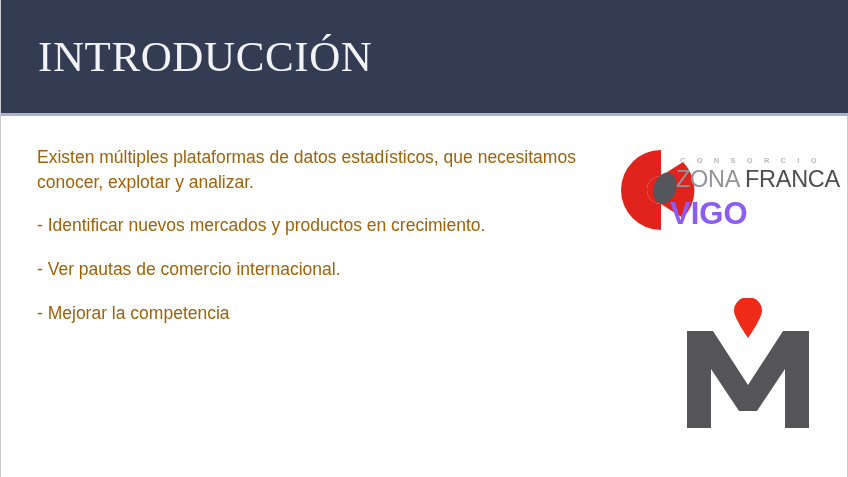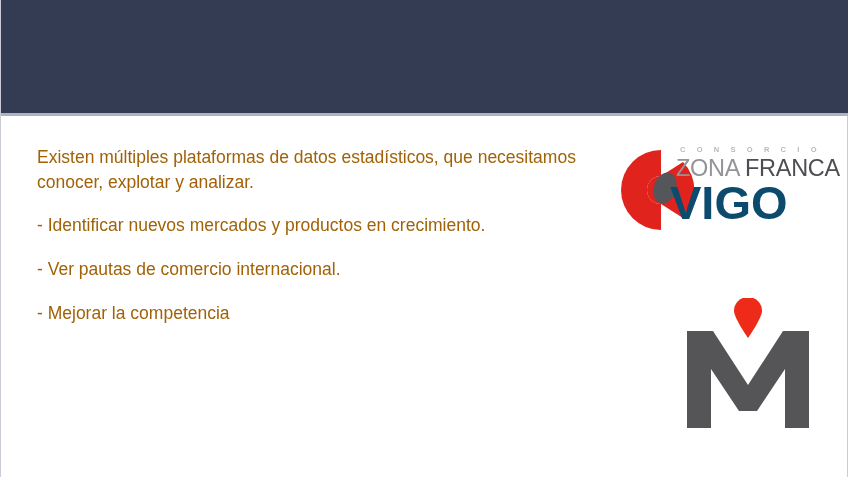--- a/index.html
+++ b/index.html
@@ -87,21 +87,21 @@
   .zfv-mark {
     position: absolute;
     left: 0px;
     top: 8px;
     width: 74px;
     height: 84px;
   }
   .zfv-text {
     position: absolute;
     left: 55px;
-    top: 5px;
+    top: 16px;
     width: 150px;
   }
   .zfv-consorcio {
     font-size: 7.5px;
     letter-spacing: 4.6px;
     color: #b9b9bb;
     font-weight: 700;
     line-height: 10px;
     padding-left: 4px;
   }
@@ -109,25 +109,25 @@
     font-size: 23.5px;
     font-weight: 400;
     line-height: 26px;
     letter-spacing: -0.3px;
     white-space: nowrap;
     text-align: center;
   }
   .zfv-zona { color: #939498; }
   .zfv-franca { color: #4d4d52; }
   .zfv-vigo {
-    font-size: 47px;
+    font-size: 31px;
     font-weight: 700;
     line-height: 47px;
     letter-spacing: 0px;
-    color: #0c4a6e;
+    color: #8b5cf6;
     margin-top: -2px;
     margin-left: -6px;
   }
 
   
   .m-logo {
     position: relative;
     margin-top: 60px;
     margin-left: 66px;
     width: 122px;
@@ -148,20 +148,21 @@
     height: 97px;
   }
 </style>
 </head>
 <body>
 
 <div class="slide">
 
   <div class="header-bar"></div>
   <div class="header-rule"></div>
+  <div class="slide-title">INTRODUCCIÓN</div>
 
   <div class="body-col">
     <p class="para">Existen múltiples plataformas de datos estadísticos, que necesitamos conocer, explotar y analizar.</p>
     <p class="para tight">- Identificar nuevos mercados y productos en crecimiento.</p>
     <p class="para tight">- Ver pautas de comercio internacional.</p>
     <p class="para">- Mejorar la competencia</p>
   </div>
 
   <div class="logo-col">
 

